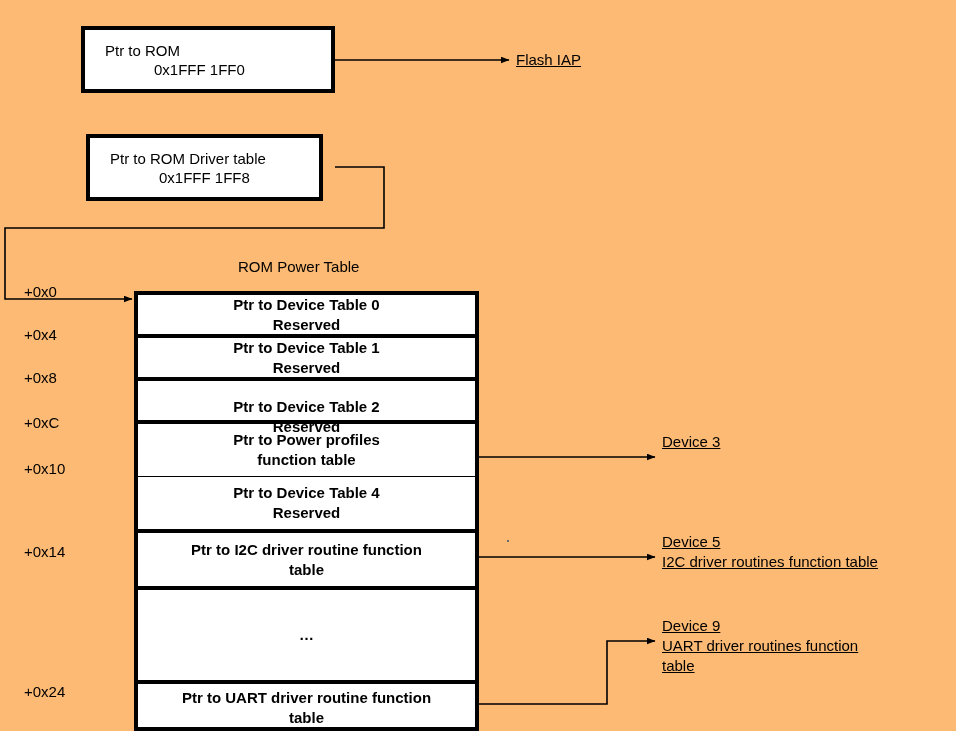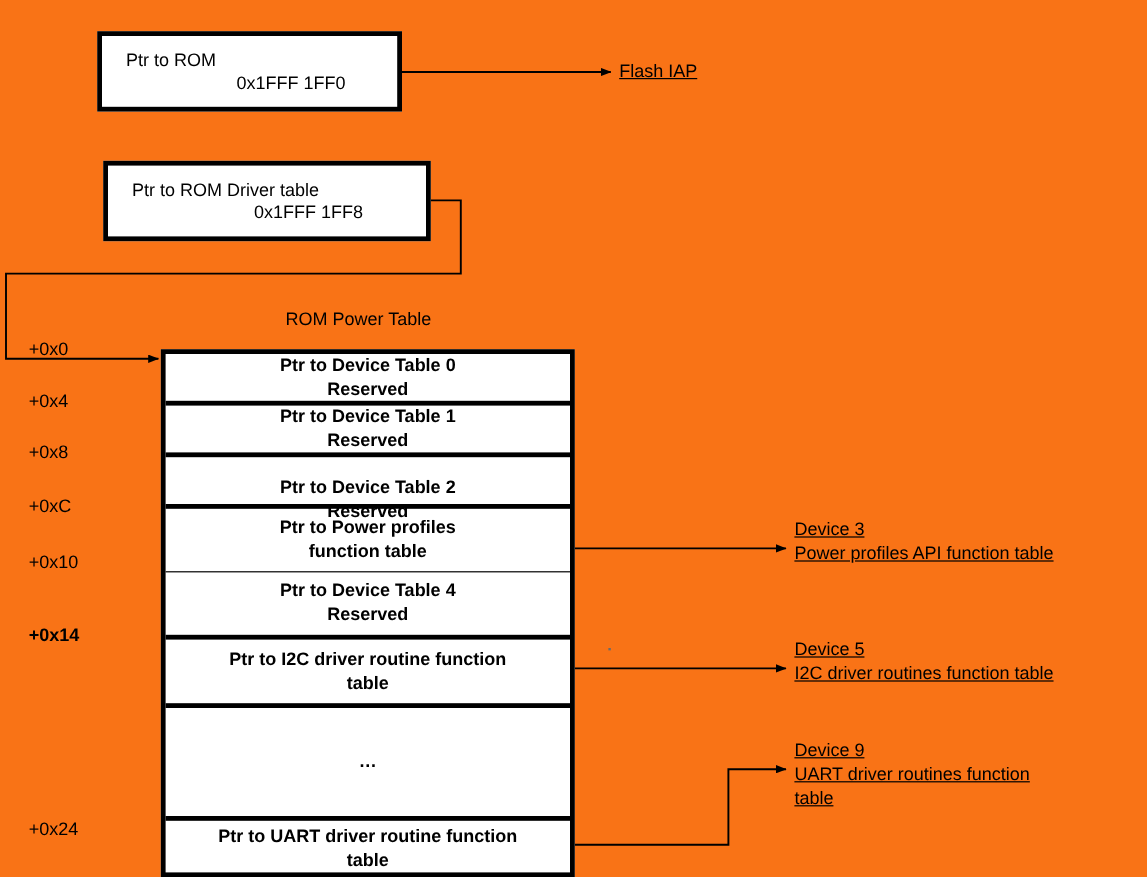--- a/index.html
+++ b/index.html
@@ -8,21 +8,21 @@
     background: #ffffff;
   }
   body {
     font-family: "Liberation Sans", sans-serif;
     color: #000000;
   }
   #canvas {
     position: relative;
     width: 956px;
     height: 731px;
-    background: #f97316;
+    background: #fdba74;
     overflow: hidden;
   }
   .svg-layer {
     position: absolute;
     left: 0;
     top: 0;
     width: 956px;
     height: 731px;
     pointer-events: none;
   }
@@ -40,21 +40,21 @@
     font-size: 15px;
     line-height: 19px;
     padding-left: 20px;
     text-align: left;
     white-space: nowrap;
   }
   .ptr-box .line2 {
     font-size: 15px;
     line-height: 19px;
     padding-left: 69px;
-    text-align: center;
+    text-align: left;
     white-space: nowrap;
   }
   
   #rom-table {
     position: absolute;
     box-sizing: border-box;
     background: #ffffff;
     border: 4px solid #000000;
   }
   .table-title {
@@ -136,37 +136,37 @@
     <line x1="479" y1="557" x2="655" y2="557" stroke="#000000" stroke-width="1.6" marker-end="url(#arrowhead)"></line>
 
     <polyline points="479,704 607,704 607,641 655,641" fill="none" stroke="#000000" stroke-width="1.6" marker-end="url(#arrowhead)"></polyline>
   </svg>
 
   <div class="ptr-box" id="box-ptr-rom" style="left:81px; top:26px; width:254px; height:67px;">
     <span class="line1">Ptr to ROM</span>
     <span class="line2">0x1FFF 1FF0</span>
   </div>
 
-  <div class="ptr-box" id="box-ptr-driver-table" style="left:86px; top:134px; width:273px; height:67px;">
+  <div class="ptr-box" id="box-ptr-driver-table" style="left:86px; top:134px; width:237px; height:67px;">
     <span class="line1">Ptr to ROM Driver table</span>
     <span class="line2">0x1FFF 1FF8</span>
   </div>
 
   <div class="annot" style="left:516px; top:50px;">
     <span class="l">Flash IAP</span>
   </div>
 
   <div class="table-title" style="left:238px; top:258px;">ROM Power Table</div>
 
   <div class="offset-label" style="left:24px; top:283px;">+0x0</div>
   <div class="offset-label" style="left:24px; top:326px;">+0x4</div>
   <div class="offset-label" style="left:24px; top:369px;">+0x8</div>
   <div class="offset-label" style="left:24px; top:414px;">+0xC</div>
   <div class="offset-label" style="left:24px; top:460px;">+0x10</div>
-  <div class="offset-label" style="left:24px; top:521px;font-weight:bold;">+0x14</div>
+  <div class="offset-label" style="left:24px; top:543px;">+0x14</div>
   <div class="offset-label" style="left:24px; top:683px;">+0x24</div>
 
   <div id="rom-table" style="left:134px; top:291px; width:345px; height:440px;">
 
     <div class="trow" style="top:0px; height:39px;">
       <span class="l">Ptr to Device Table 0</span>
       <span class="l">Reserved</span>
     </div>
     <div class="sep-thick" style="top:39px;"></div>
 
@@ -206,21 +206,20 @@
     <div class="sep-thick" style="top:385px;"></div>
 
     <div class="trow" style="top:389px; height:47px;text-align:right;">
       <span class="l">Ptr to UART driver routine function</span>
       <span class="l">table</span>
     </div>
   </div>
 
   <div class="annot" style="left:662px; top:432px;">
     <span class="l">Device 3</span>
-    <span class="l">Power profiles API function table</span>
   </div>
 
   <div class="annot" style="left:662px; top:532px;">
     <span class="l">Device 5</span>
     <span class="l">I2C driver routines function table</span>
   </div>
 
   <div class="annot" style="left:662px; top:616px;">
     <span class="l">Device 9</span>
     <span class="l">UART driver routines function</span>

